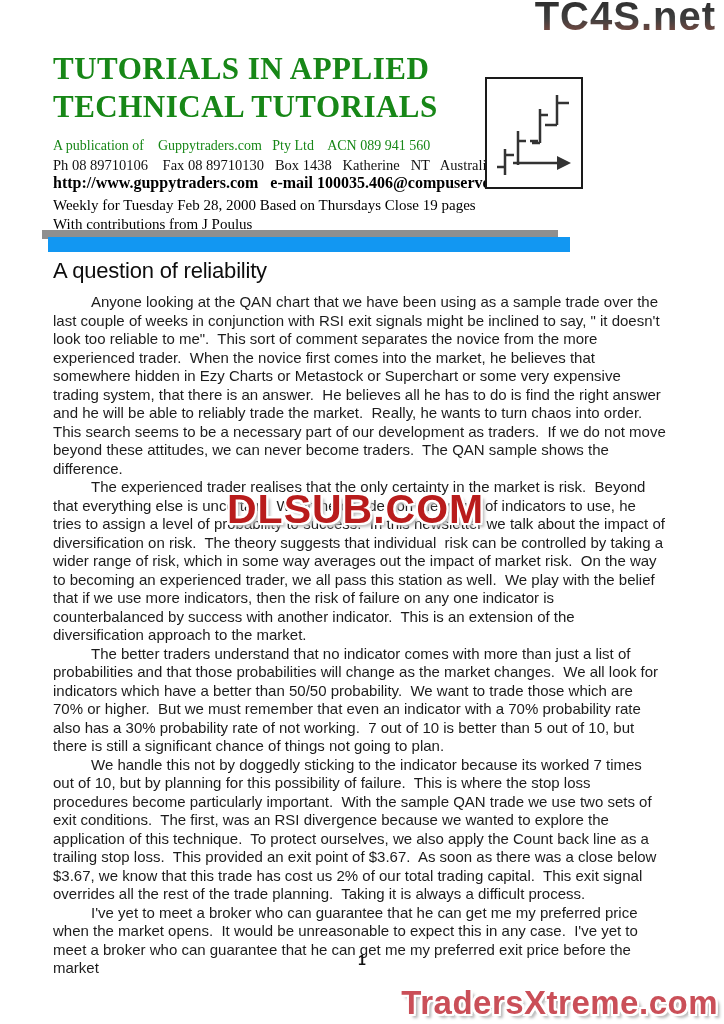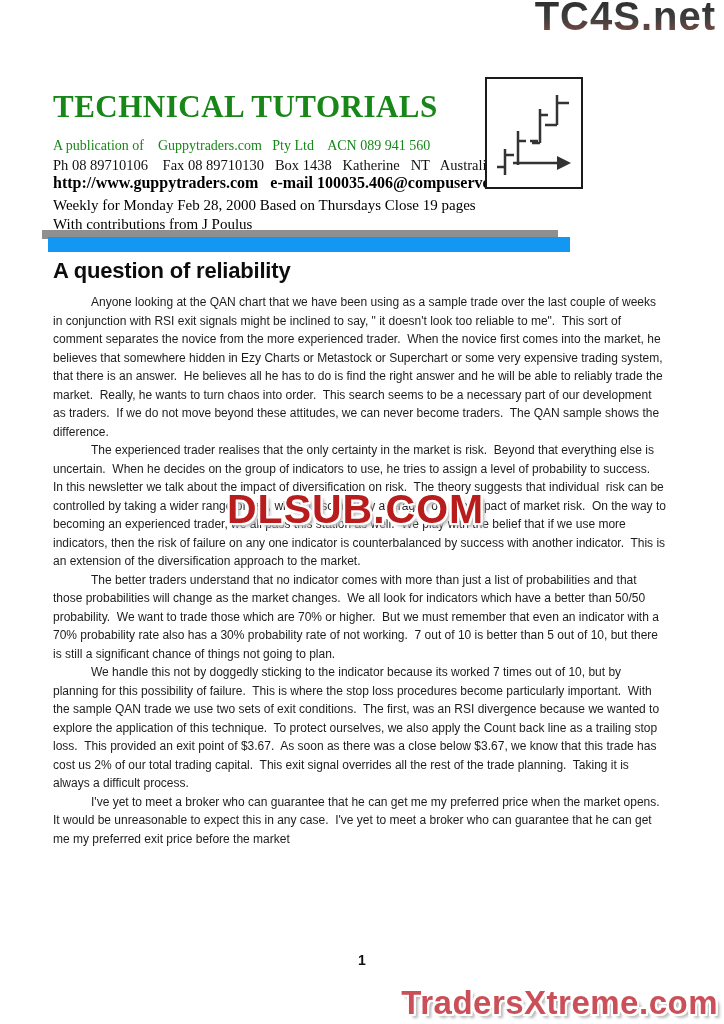--- a/index.html
+++ b/index.html
@@ -42,26 +42,26 @@
     position:absolute; left:485px; top:77px; width:94px; height:108px;
     border:2px solid #1a1a1a; background:#fff;
   }
 
   .bar-gray { position:absolute; left:42px; top:230px; width:516px; height:9px;  background:#8f8f8f; }
   .bar-blue { position:absolute; left:48px; top:237px; width:522px; height:15px; background:#1297F2; }
 
   
   .heading {
     position:absolute; left:53px; top:258px; margin:0;
-    font-family:"Liberation Sans", sans-serif; font-weight:bold;
+    font-family:"Liberation Sans", sans-serif; font-weight:normal;
     font-size:22px; color:#0d0d0d; letter-spacing:-0.2px;
   }
   .bodytext {
     position:absolute; left:53px; top:293px; width:613px;
-    font-size:12px; line-height:18.5px; color:#1c1c1c;
+    font-size:15px; line-height:18.5px; color:#1c1c1c;
   }
   .para { margin:0; text-indent:38px; white-space:pre-wrap; }
 
   .pagenum {
     position:absolute; top:952px; left:0; width:724px; text-align:center;
     font-weight:bold; font-size:14px; color:#111;
   }
 
   
   .dlsub {
@@ -81,26 +81,26 @@
       -2px -2px 0 #fff, 2px -2px 0 #fff, -2px 2px 0 #fff, 2px 2px 0 #fff,
       0 -2px 0 #fff, 0 2px 0 #fff, -2px 0 0 #fff, 2px 0 0 #fff,
       4px 4px 3px #b5b5b5;
   }
 </style>
 </head>
 <body>
 
 <div class="tc4s">TC4S.net</div>
 
-<h1 class="title"><br><span>TECHNICAL TUTORIALS</span></h1>
+<h1 class="title"><span>TUTORIALS IN APPLIED</span><br><span>TECHNICAL TUTORIALS</span></h1>
 
 <div class="hline pub-line">A publication of    Guppytraders.com   Pty Ltd    ACN 089 941 560</div>
 <div class="hline contact-line">Ph 08 89710106    Fax 08 89710130   Box 1438   Katherine   NT   Australia   0851</div>
 <div class="hline web-line">http://www.guppytraders.com   e-mail 100035.406@compuserve.com</div>
-<div class="hline issue-line">Weekly for Monday Feb 28, 2000 Based on Thursdays Close 19 pages</div>
+<div class="hline issue-line">Weekly for Tuesday Feb 28, 2000 Based on Thursdays Close 19 pages</div>
 <div class="hline contrib-line">With contributions from J Poulus</div>
 
 <div class="logobox">
   <svg width="90" height="104" viewBox="0 0 90 104" fill="none" xmlns="http://www.w3.org/2000/svg">
     <g stroke="#333" stroke-width="2.5">
 
       <path d="M18 70 V96"></path>
         <path d="M10 88 H18"></path>
         <path d="M18 76 H27"></path>
 

